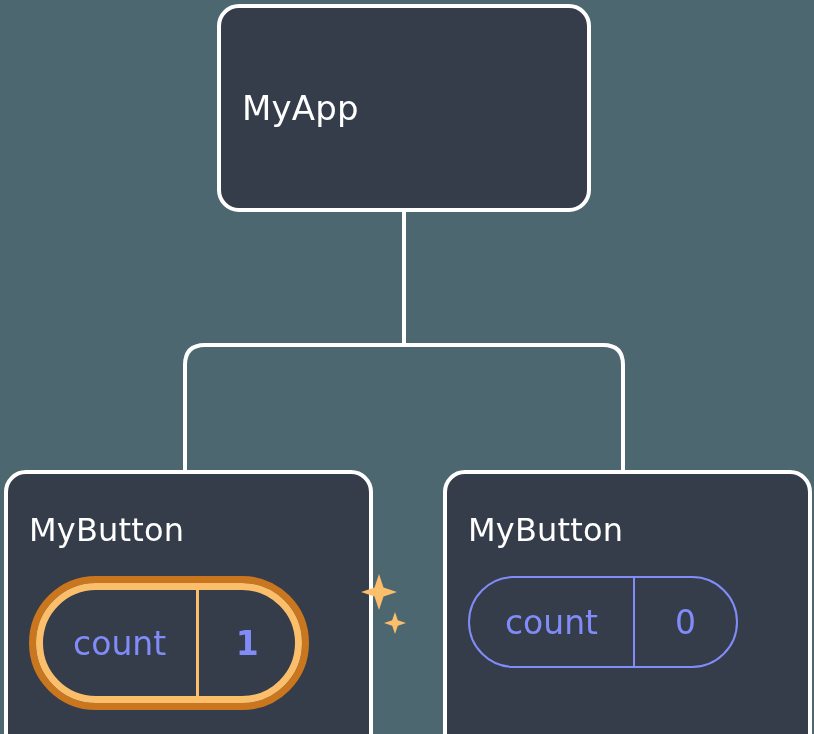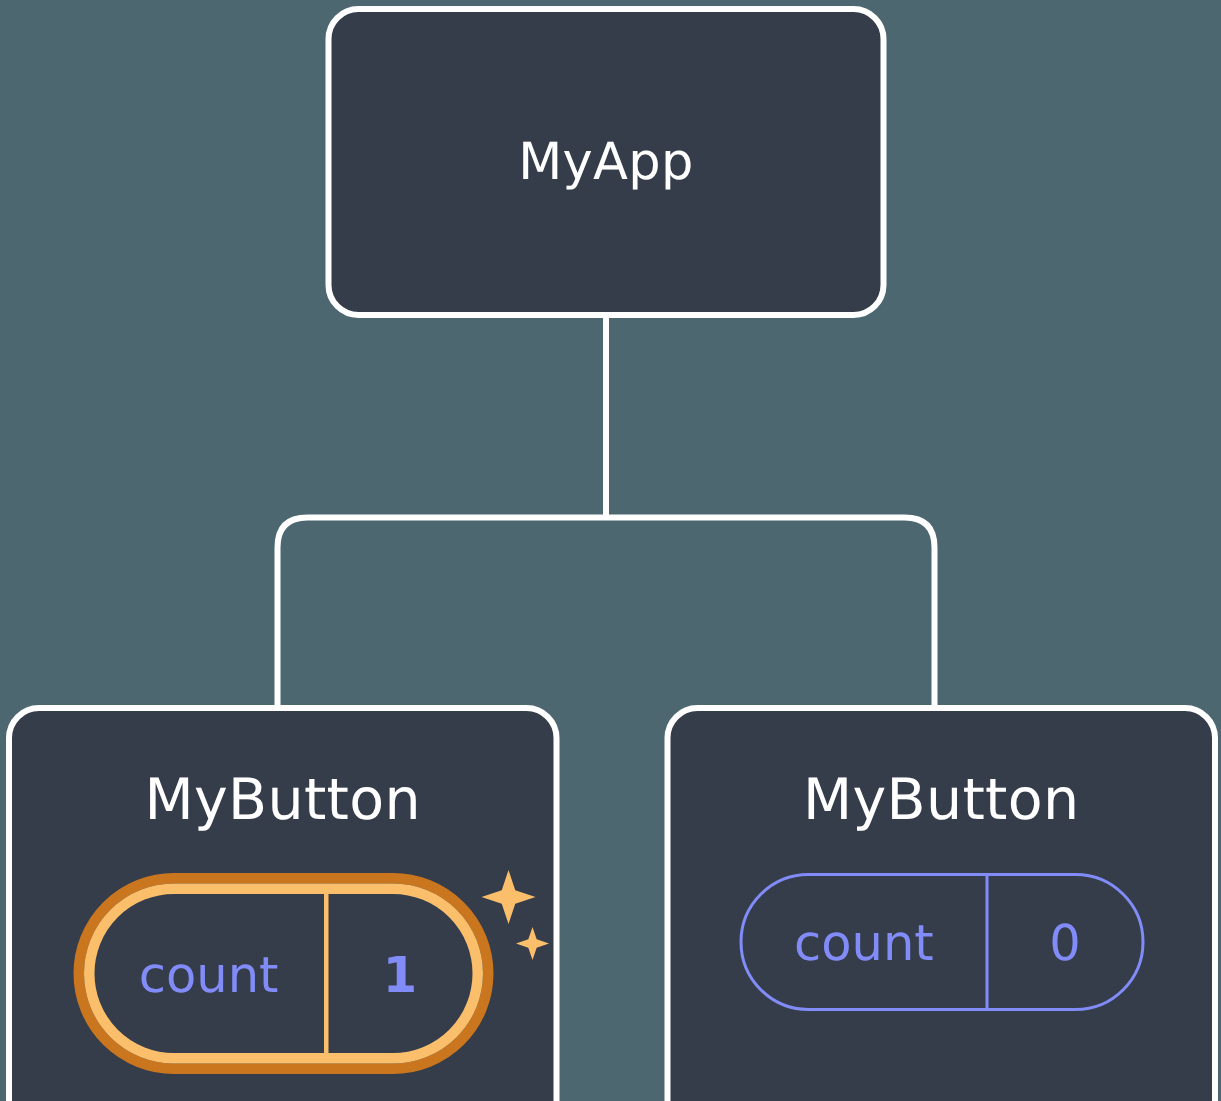--- a/index.html
+++ b/index.html
@@ -25,21 +25,21 @@
     pointer-events: none;
   }
   .node {
     position: absolute;
     box-sizing: border-box;
     background: #353c4a;
     border: 4px solid #ffffff;
     border-radius: 22px;
     display: flex;
     flex-direction: column;
-    align-items: center;
+    padding-left: 21px;
   }
   .node-root {
     left: 217px;
     top: 4px;
     width: 374px;
     height: 208px;
     justify-content: center;
   }
   .node-child-left {
     left: 4px;
@@ -57,21 +57,21 @@
   }
   .node-title {
     color: #ffffff;
     font-size: 34px;
     font-weight: 400;
     letter-spacing: 0.2px;
     line-height: 1;
   }
   .node-child-left .node-title,
   .node-child-right .node-title {
-    font-size: 38px;
+    font-size: 32px;
   }
 
   
   .pill-wrap {
     position: relative;
     margin-top: 30px;
     display: flex;
     align-items: center;
   }
   .pill {

